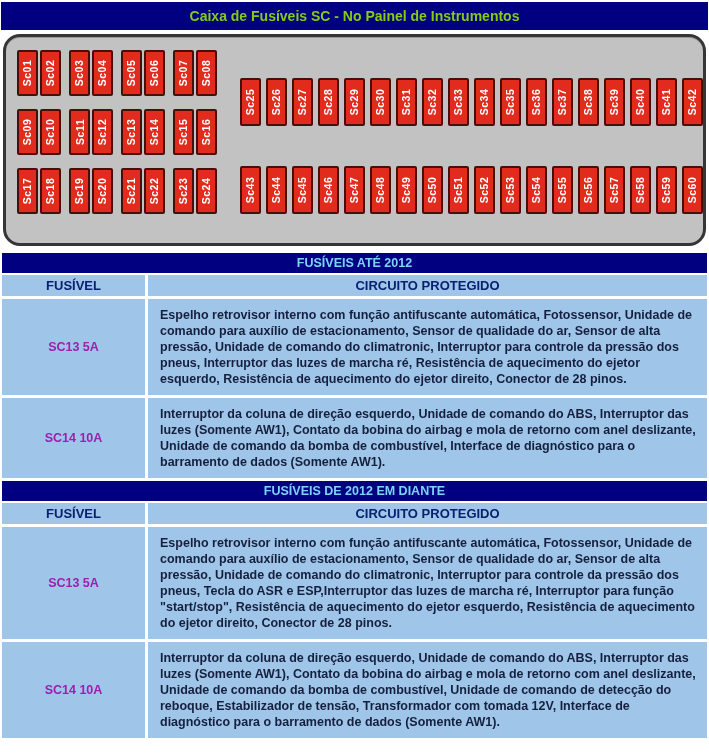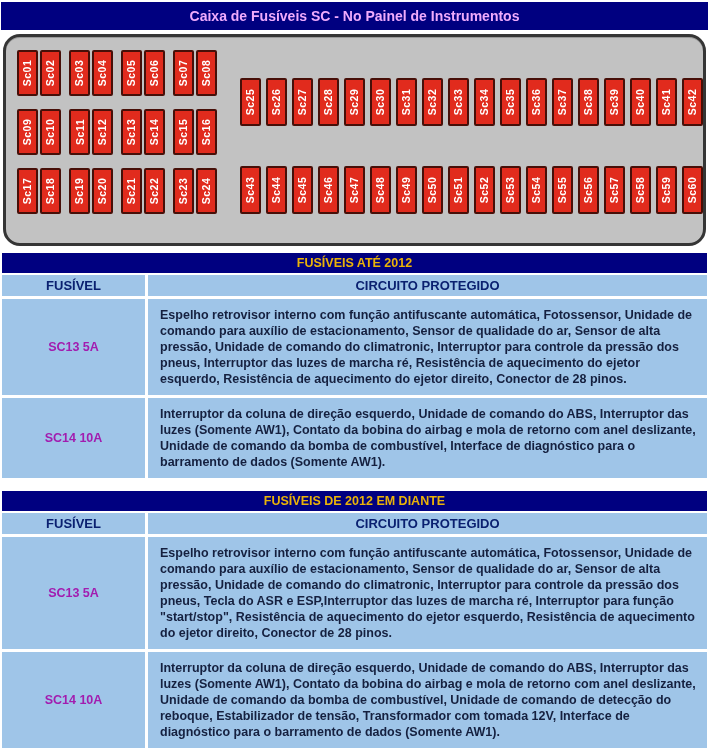--- a/index.html
+++ b/index.html
@@ -3,21 +3,21 @@
 <meta charset="utf-8">
 <style>
   html,body{margin:0;padding:0;}
   body{
     width:709px;height:754px;background:#ffffff;
     font-family:"Liberation Sans",sans-serif;
     position:relative;overflow:hidden;
   }
   .header-bar{
     margin:2px 1px 0 1px;height:28px;background:#000080;
-    color:#f0abfc;font-weight:bold;font-size:14px;
+    color:#84cc16;font-weight:bold;font-size:14px;
     display:flex;align-items:center;justify-content:center;text-align:right;
   }
   
   .panel{
     margin:4px 3px 0 3px;height:206px;
     background:#c2c2c2;border:3px solid #353535;border-radius:17px;
     position:relative;box-shadow:inset 0 1px 0 #9a9a9a;
   }
   .fuse{
     background:#e12b1d;border:2px solid #470f08;border-radius:2px;
@@ -31,23 +31,23 @@
   .left-row{display:flex;margin-bottom:13px;}
   .left-row .fuse{width:21px;height:46px;margin-right:2px;}
   .left-row .fuse:nth-child(even){margin-right:8px;}
   .left-row .fuse:last-child{margin-right:0;}
   .right-row{position:absolute;display:flex;gap:5px;}
   .right-row .fuse{width:21px;height:48px;}
   .right-row-1{left:234px;top:41px;}
   .right-row-2{left:234px;top:129px;}
   
   .tbl{margin:7px 2px 0 2px;}
-  .tbl + .tbl{margin-top:13px;}
+  .tbl + .tbl{margin-top:3px;}
   .tbl-title{
-    height:20px;background:#000080;color:#eab308;font-weight:bold;
+    height:20px;background:#000080;color:#7dd3fc;font-weight:bold;
     font-size:12.5px;display:flex;align-items:center;justify-content:center;
     margin-bottom:2px;
   }
   .tbl-grid{display:grid;grid-template-columns:143px 1fr;gap:3px;background:#ffffff;border-radius:31px;}
   .cell{background:#9fc5e8;box-sizing:border-box;}
   .cell.head{
     height:21px;display:flex;align-items:center;justify-content:center;
     color:#0a2070;font-weight:bold;font-size:13px;
   }
   .cell.fuse-name{

